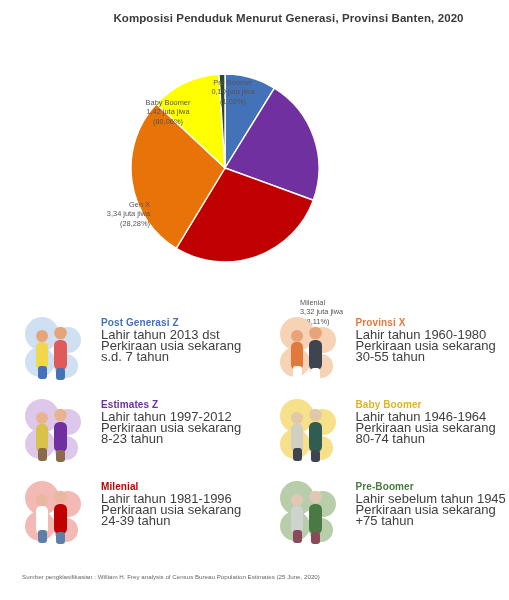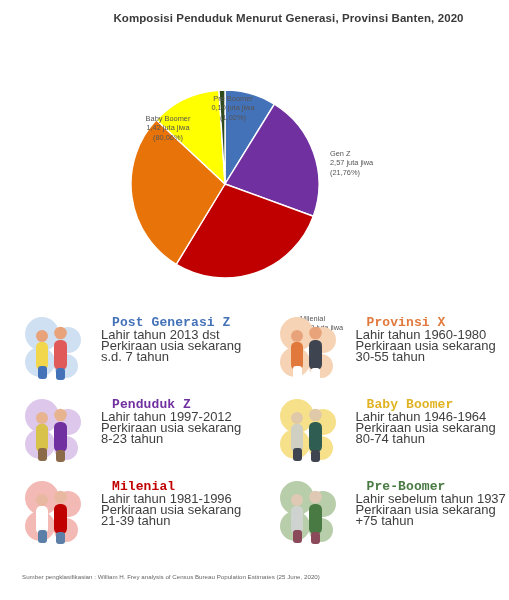--- a/index.html
+++ b/index.html
@@ -14,21 +14,21 @@
 
   .title{
     position:absolute;top:12px;left:0;width:509px;
     text-align:center;
     font-size:11.5px;font-weight:bold;color:#3a3a3a;
     letter-spacing:.1px;
     margin-left:34px;
   }
 
   
-  .chart-area{position:absolute;top:44px;left:0;width:488px;height:270px;}
+  .chart-area{position:absolute;top:28px;left:0;width:488px;height:270px;}
   .pie-wrap{position:absolute;left:130px;top:45px;width:190px;height:190px;}
   .pie-svg{display:block;}
 
   .lbl{
     position:absolute;
     font-size:7.4px;line-height:9.3px;
     color:#555;text-align:center;
     white-space:nowrap;
   }
   .lbl .nm{display:block;}
@@ -40,23 +40,23 @@
   .lbl-genx{left:64px;top:172px;width:86px;text-align:right;}
   .lbl-babyboomer{left:120px;top:70px;width:96px;}
 
   
   .cards{position:absolute;top:312px;left:0;width:509px;}
   .row{display:flex;width:509px;height:82px;}
   .card{display:flex;align-items:flex-start;width:254.5px;padding-left:20px;box-sizing:border-box;}
   .card .art{width:72px;height:72px;flex:0 0 72px;margin-top:2px;}
   .card .txt{margin-left:9px;padding-top:5px;}
   .card .gen{
-    font-family:Liberation Mono, monospace;
-    font-size:13px;font-weight:bold;line-height:11px;
-    margin-bottom:1px;letter-spacing:.1px;margin-left:11px;
+    font-family:Liberation Sans, sans-serif;
+    font-size:10px;font-weight:bold;line-height:11px;
+    margin-bottom:1px;letter-spacing:.1px;
   }
   .card .ln{font-size:13px;line-height:11.2px;color:#3f3f3f;}
 
   .src{
     position:absolute;left:22px;top:573px;
     font-size:6.2px;color:#666;
   }
 </style>
 </head>
 <body>
@@ -78,32 +78,32 @@
     </svg>
   </div>
 
   <div class="lbl lbl-preboomer">
     <span class="nm">Pre Boomer</span>
     <span class="nm">0,10 juta jiwa</span>
     <span class="nm">(1,02%)</span>
   </div>
 
 
-  <div class="lbl lbl-genz">
-    <span class="nm">Gen Z</span>
-    <span class="nm">2,57 juta jiwa</span>
-    <span class="nm">(21,76%)</span>
-  </div>
 
   <div class="lbl lbl-milenial">
     <span class="nm">Milenial</span>
     <span class="nm">3,32 juta jiwa</span>
     <span class="nm">(28,11%)</span>
   </div>
 
+  <div class="lbl lbl-genx">
+    <span class="nm">Gen X</span>
+    <span class="nm">3,34 juta jiwa</span>
+    <span class="nm">(28,28%)</span>
+  </div>
 
   <div class="lbl lbl-babyboomer">
     <span class="nm">Baby Boomer</span>
     <span class="nm">1,42 juta jiwa</span>
     <span class="nm">(80,06%)</span>
   </div>
 </div>
 
 <div class="cards" id="cards-container">
     <div class="row">
@@ -156,21 +156,21 @@
           <circle cx="20" cy="48" r="15" fill="#ddc7ea"></circle>
           <circle cx="46" cy="52" r="12" fill="#ddc7ea"></circle>
           <rect x="16" y="28" width="12" height="28" rx="5" fill="#d9c24a"></rect>
           <circle cx="22" cy="22" r="6" fill="#e8b48f"></circle>
           <rect x="34" y="26" width="13" height="30" rx="5.5" fill="#7030a0"></rect>
           <circle cx="40.5" cy="19" r="6.3" fill="#e8b48f"></circle>
           <rect x="18" y="52" width="9" height="13" rx="3" fill="#8b6a4a"></rect>
           <rect x="36" y="54" width="9" height="12" rx="3" fill="#8b6a4a"></rect>
         </svg>
         <div class="txt">
-          <div class="gen" style="color: rgb(112, 48, 160);">Penduduk Z</div>
+          <div class="gen" style="color: rgb(112, 48, 160);">Estimates Z</div>
           <div class="ln">Lahir tahun 1997-2012</div>
           <div class="ln">Perkiraan usia sekarang</div>
           <div class="ln">8-23 tahun</div>
         </div>
       </div>
       <div class="card">
         <svg class="art" viewBox="0 0 72 72">
           <circle cx="22" cy="20" r="17" fill="#f6e08a"></circle>
           <circle cx="48" cy="26" r="13" fill="#f6e08a"></circle>
           <circle cx="20" cy="48" r="15" fill="#f6e08a"></circle>
@@ -201,39 +201,39 @@
           <circle cx="22" cy="22" r="6" fill="#e8b9a0"></circle>
           <rect x="34" y="26" width="13" height="30" rx="5.5" fill="#c00000"></rect>
           <circle cx="40.5" cy="19" r="6.3" fill="#e8b9a0"></circle>
           <rect x="18" y="52" width="9" height="13" rx="3" fill="#5b7fa6"></rect>
           <rect x="36" y="54" width="9" height="12" rx="3" fill="#5b7fa6"></rect>
         </svg>
         <div class="txt">
           <div class="gen" style="color: rgb(192, 0, 0);">Milenial</div>
           <div class="ln">Lahir tahun 1981-1996</div>
           <div class="ln">Perkiraan usia sekarang</div>
-          <div class="ln">21-39 tahun</div>
+          <div class="ln">24-39 tahun</div>
         </div>
       </div>
       <div class="card">
         <svg class="art" viewBox="0 0 72 72">
           <circle cx="22" cy="20" r="17" fill="#b8cdaa"></circle>
           <circle cx="48" cy="26" r="13" fill="#b8cdaa"></circle>
           <circle cx="20" cy="48" r="15" fill="#b8cdaa"></circle>
           <circle cx="46" cy="52" r="12" fill="#b8cdaa"></circle>
           <rect x="16" y="28" width="12" height="28" rx="5" fill="#cfd3cf"></rect>
           <circle cx="22" cy="22" r="6" fill="#e0c9b4"></circle>
           <rect x="34" y="26" width="13" height="30" rx="5.5" fill="#4a7a43"></rect>
           <circle cx="40.5" cy="19" r="6.3" fill="#e0c9b4"></circle>
           <rect x="18" y="52" width="9" height="13" rx="3" fill="#8a4a5a"></rect>
           <rect x="36" y="54" width="9" height="12" rx="3" fill="#8a4a5a"></rect>
         </svg>
         <div class="txt">
           <div class="gen" style="color: rgb(74, 122, 67);">Pre-Boomer</div>
-          <div class="ln">Lahir sebelum tahun 1937</div>
+          <div class="ln">Lahir sebelum tahun 1945</div>
           <div class="ln">Perkiraan usia sekarang</div>
           <div class="ln">+75 tahun</div>
         </div>
       </div>
     </div>
   </div>
 
 <div class="src">Sumber pengklasifikasian : William H. Frey analysis of Census Bureau Population Estimates (25 June, 2020)</div>
 
 </body></html>

